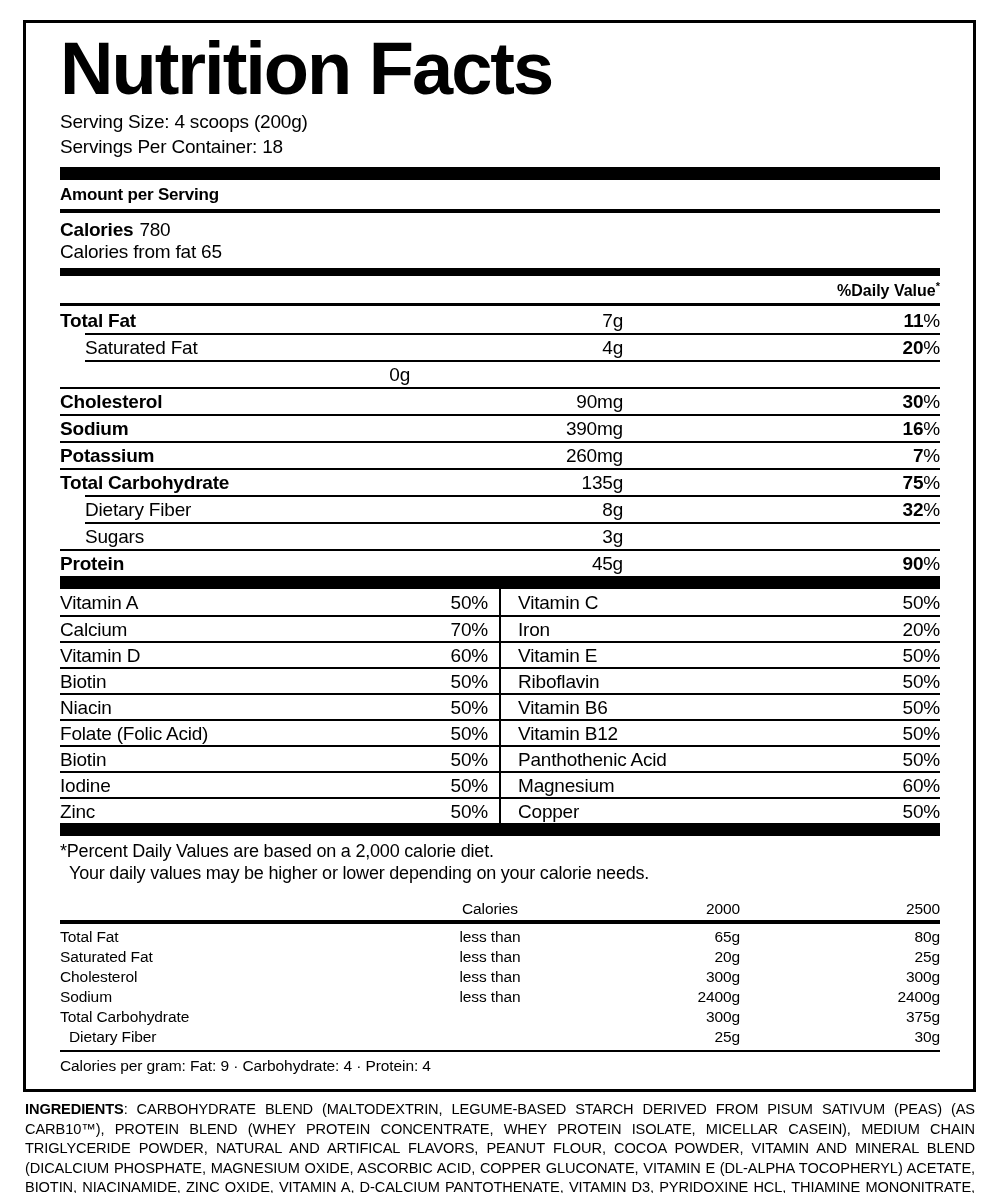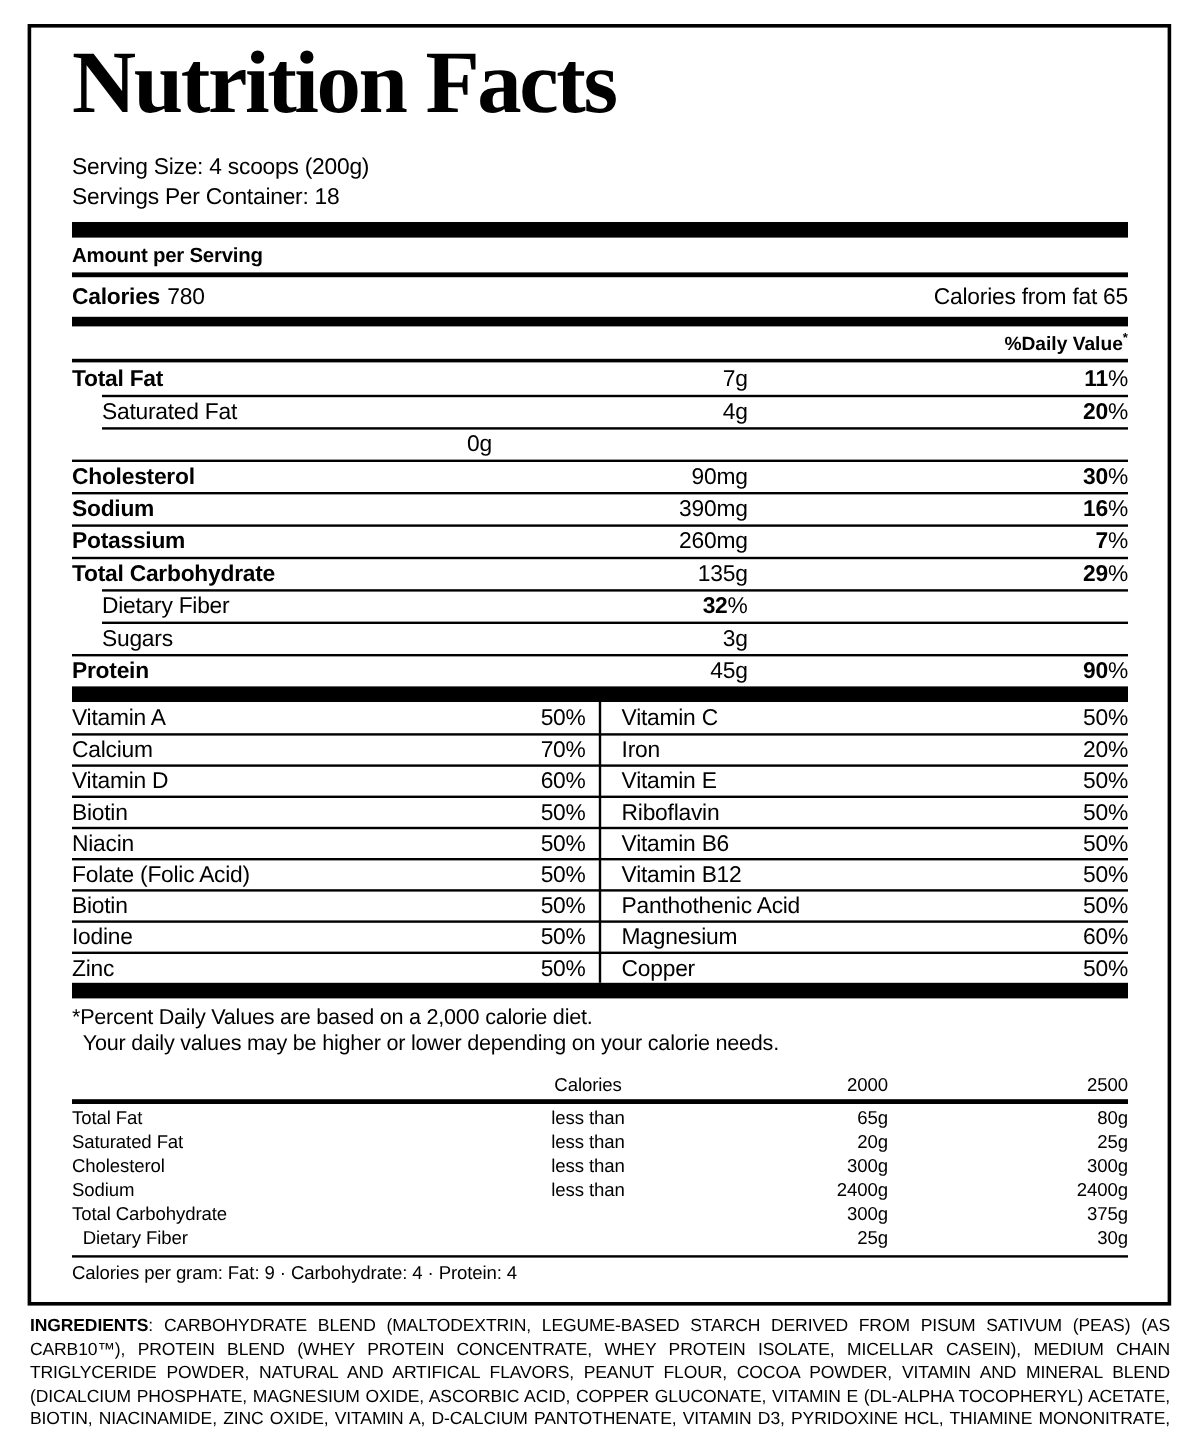--- a/index.html
+++ b/index.html
@@ -19,38 +19,37 @@
     width: 953px;
     border: 3px solid #000;
     padding: 10px 33px 8px 34px;
   }
 
   .nf-title {
     font-weight: bold;
     font-size: 74px;
     line-height: 68px;
     letter-spacing: -2px;
-    margin: 2px 0 24px 0;
+    margin: 2px 0 6px 0;
     white-space: nowrap;
-    font-family: Liberation Serif, serif;
   }
   .serving-line { font-size: 19px; line-height: 25px; letter-spacing: -0.2px; }
 
   .bar { background: #000; width: 100%; }
   .bar-thick  { height: 13px; margin-top: 8px; }
   .bar-med    { height: 8px; }
   .bar-thick2 { height: 13px; }
 
   .aps { font-size: 17px; font-weight: bold; padding: 5px 0 4px 0; letter-spacing: -0.2px; }
   .rule-4 { height: 4px; background: #000; }
   .rule-3 { height: 3px; background: #000; }
 
   .cal-row {
     display: flex; justify-content: space-between; align-items: baseline;
-    font-size: 19px; padding: 6px 0 5px 0; letter-spacing: -0.2px;
+    font-size: 19px; padding: 6px 0 5px 0; letter-spacing: -0.2px; flex-direction: column;
   }
   .cal-left .bold { font-weight: bold; }
   .cal-left span + span { margin-left: 6px; }
 
   .dv-header { text-align: right; font-size: 16px; font-weight: bold; padding: 4px 0 3px 0; }
   .dv-header sup { font-size: 11px; }
 
   
   .nrows .nrow {
     position: relative;
@@ -184,26 +183,27 @@
           <div class="sep"></div>
           <div class="nname">Potassium</div>
           <div class="namount">260mg</div>
           <div class="ndv"><b>7</b><span>%</span></div>
         </div>
 
         <div class="nrow style-main">
           <div class="sep"></div>
           <div class="nname">Total Carbohydrate</div>
           <div class="namount">135g</div>
-          <div class="ndv"><b>29</b><span>%</span></div>
+          <div class="ndv"><b>75</b><span>%</span></div>
         </div>
 
         <div class="nrow style-sub">
           <div class="sep"></div>
           <div class="nname">Dietary Fiber</div>
+          <div class="namount">8g</div>
           <div class="ndv"><b>32</b><span>%</span></div>
         </div>
 
         <div class="nrow style-sub">
           <div class="sep"></div>
           <div class="nname">Sugars</div>
           <div class="namount">3g</div>
           <div class="ndv"><b></b><span></span></div>
         </div>
 

